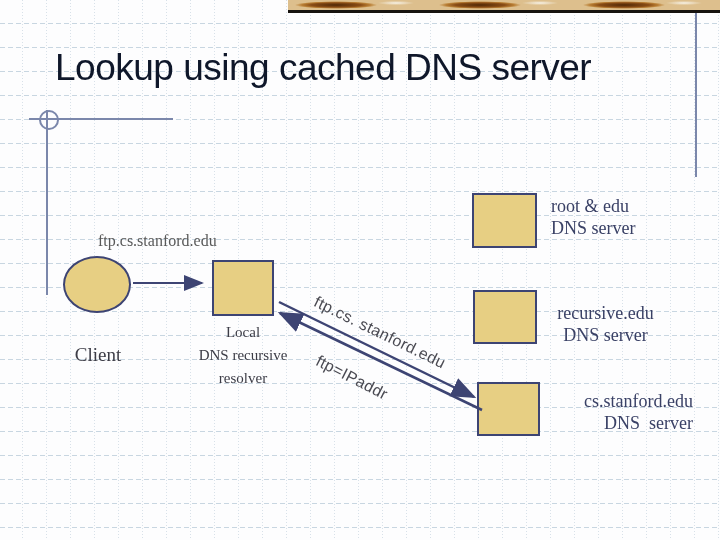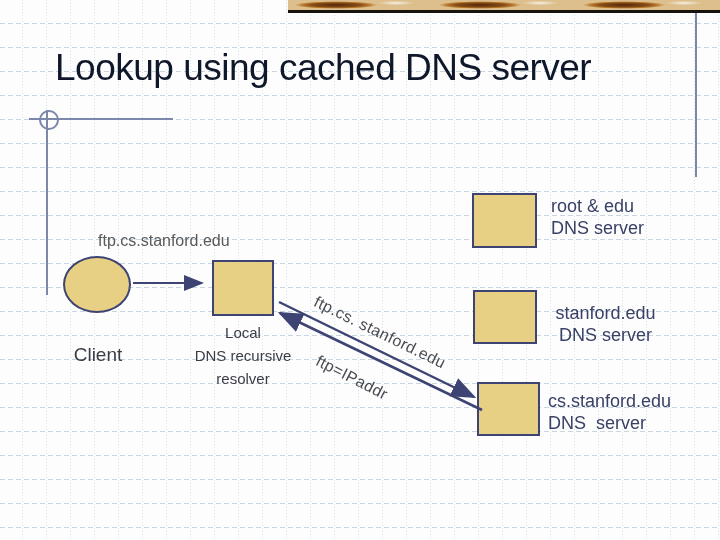--- a/index.html
+++ b/index.html
@@ -41,30 +41,30 @@
   .shape{
     box-sizing:border-box;background:#e7cf83;border:2.5px solid #3d4473;z-index:4;
   }
   .ellipse{border-radius:50%;}
   #client-shape{left:63px;top:256px;width:68px;height:57px;}
   #resolver-box{left:212px;top:260px;width:62px;height:56px;}
   #server-box-0{left:472px;top:193px;width:65px;height:55px;}
   #server-box-1{left:473px;top:290px;width:64px;height:54px;}
   #server-box-2{left:477px;top:382px;width:63px;height:54px;}
   
-  .lbl{z-index:5;white-space:pre-wrap;}
+  .lbl{z-index:5;white-space:pre-wrap;font-family:Liberation Serif, serif;}
   .navy{color:#3a4166;}
   .gray{color:#595959;text-align:right;}
   .dark{color:#3c3c46;}
   #request-label{left:98px;top:232px;font-size:16px;}
   #client-label{left:58px;top:331px;width:80px;text-align:center;font-size:19px;margin-top:13px;}
   #resolver-label{left:168px;top:321px;width:150px;text-align:center;font-size:15px;line-height:23px;}
   #server-label-0{left:551px;top:195px;width:140px;text-align:left;font-size:18px;line-height:22px;}
   #server-label-1{left:543px;top:302px;width:125px;text-align:center;font-size:18px;line-height:22px;}
-  #server-label-2{left:548px;top:390px;width:145px;text-align:left;font-size:18px;line-height:22px;}
+  #server-label-2{left:548px;top:390px;width:145px;text-align:right;font-size:18px;line-height:22px;}
   .rot-lbl{z-index:5;font-size:16px;color:#4a4a52;white-space:pre;transform-origin:0 0;}
   #query-label{left:319px;top:293px;transform:rotate(26deg);letter-spacing:0.4px;}
   #response-label{left:321px;top:352px;transform:rotate(27deg);letter-spacing:0.4px;}
   
   #arrows-layer{left:0;top:0;z-index:4;pointer-events:none;}
 </style>
 </head>
 <body>
 
 <svg id="grid-layer" class="abs" width="720" height="540">
@@ -103,18 +103,18 @@
   <line x1="482" y1="410" x2="280" y2="313" stroke="#3d4473" stroke-width="2.5" marker-end="url(#arrowhead)"></line>
 </svg>
 
 <div id="request-label" class="abs lbl gray">ftp.cs.stanford.edu</div>
 <div id="client-label" class="abs lbl dark">Client</div>
 <div id="resolver-label" class="abs lbl dark">Local
 DNS recursive
 resolver</div>
 <div id="server-label-0" class="abs lbl navy">root &amp; edu
 DNS server</div>
-<div id="server-label-1" class="abs lbl navy">stanford.edu
+<div id="server-label-1" class="abs lbl navy">recursive.edu
 DNS server</div>
 <div id="server-label-2" class="abs lbl navy">cs.stanford.edu
 DNS  server</div>
 <div id="query-label" class="abs rot-lbl">ftp.cs. stanford.edu</div>
 <div id="response-label" class="abs rot-lbl">ftp=IPaddr</div>
 
 </body></html>

